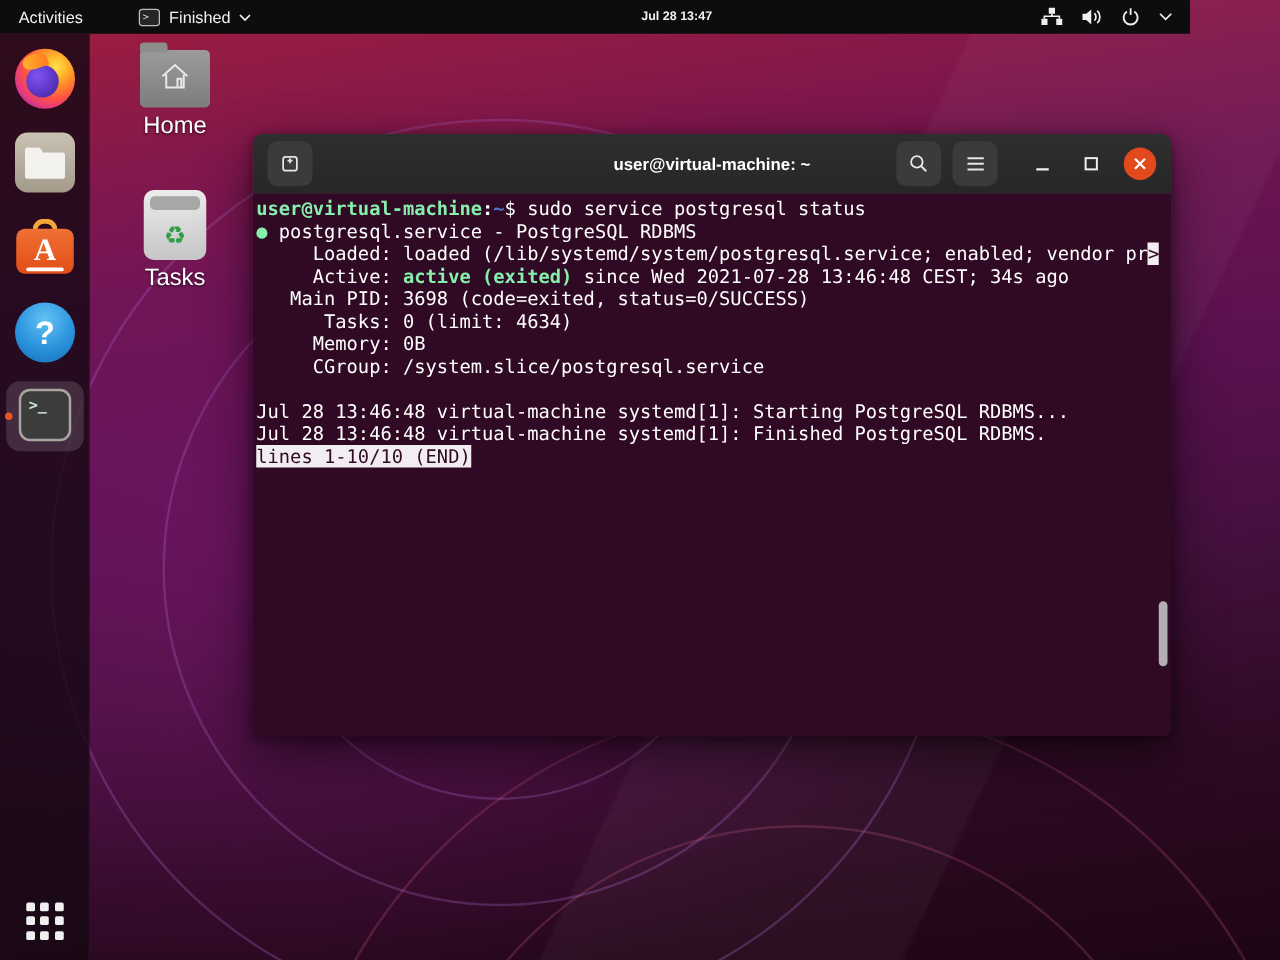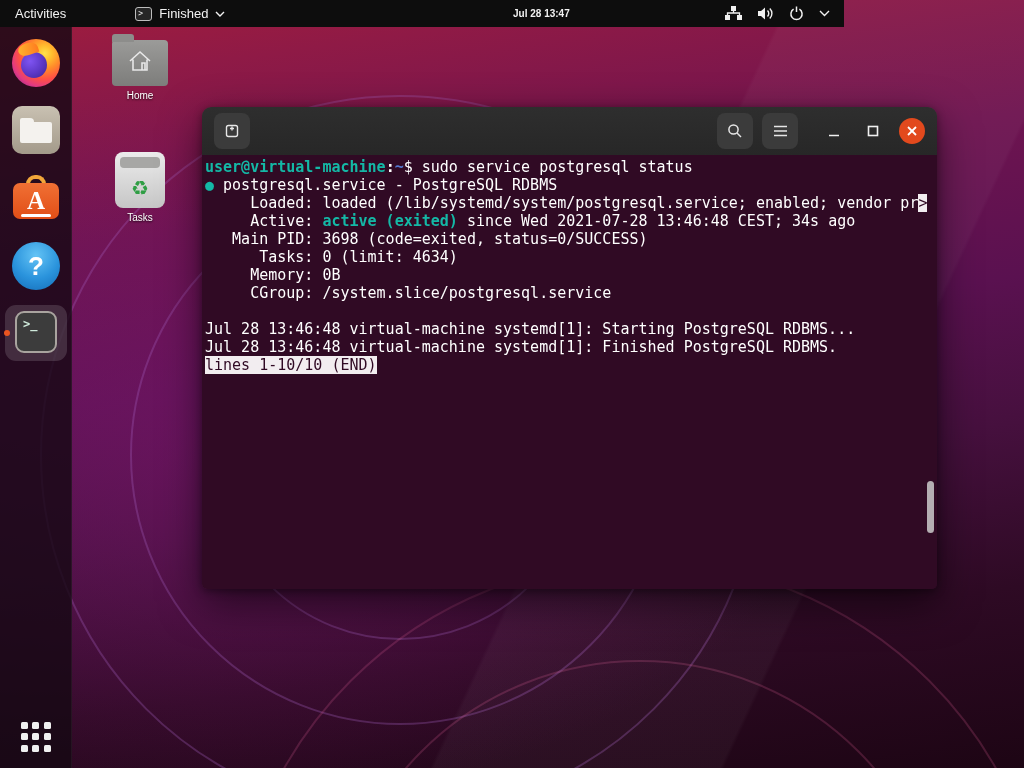--- a/index.html
+++ b/index.html
@@ -9,22 +9,22 @@
       radial-gradient(95% 75% at 22% 58%, rgba(125,24,112,0.50) 0%, rgba(125,24,112,0) 62%),
       linear-gradient(172deg, #a31d3c 0%, #8f1a46 10%, #6e1450 28%, #5a1150 46%, #46103e 62%, #2e0a24 80%, #1d0514 100%);
   }
   
   .ring { position:absolute; border-radius:50%; pointer-events:none; }
   .ringA { border:2px solid rgba(165,100,195,0.30); }
   .ringB { border:2px solid rgba(225,95,150,0.22); }
   .facet { position:absolute; inset:0; background:linear-gradient(115deg, transparent 57%, rgba(255,255,255,0.035) 57.3%, rgba(255,255,255,0.035) 78%, transparent 78.3%); pointer-events:none; }
 
   
-  .topbar { position:absolute; top:0; left:0; width:844px; height:27px; background:#0d0d0d;
-    display:flex; align-items:flex-start; color:#f2f2f2; font-size:13px; z-index:50;gap:24px; }
+  .topbar { position:absolute; top:0; left:0; width:952px; height:27px; background:#0d0d0d;
+    display:flex; align-items:flex-start; color:#f2f2f2; font-size:13px; z-index:50; }
   .activities { padding:0 15px; height:100%; display:flex; align-items:center; cursor:pointer; }
   .appmenu { display:flex; align-items:center; gap:7px; margin-left:22px; height:100%; padding:0 8px; cursor:pointer; }
   .appmenu-glyph { width:17px; height:14px; background:#262626; border:1px solid #bdbdbd; border-radius:3px;
     color:#e8e8e8; font-size:8px; line-height:11px; text-align:left; padding-left:2px; font-family:"DejaVu Sans Mono", monospace; }
   .clock { position:absolute; left:513px; top:0; height:27px; display:flex; align-items:center; font-weight:bold; font-size:10px; }
   .tray { margin-left:auto; display:flex; align-items:center; gap:15px; padding-right:14px; height:100%; }
   .tray svg { display:block; }
 
   
   .dock { position:absolute; top:27px; left:0; width:72px; height:741px; background:rgba(22,8,20,0.82);
@@ -50,21 +50,21 @@
   .term-tile { position:absolute; left:5px; width:62px; height:56px; border-radius:11px; background:rgba(255,255,255,0.14); }
   .term-dot { position:absolute; left:4px; top:24px; width:6px; height:6px; border-radius:50%; background:#e95420; }
   .term-icon { position:absolute; left:10px; top:6px; width:42px; height:42px; background:#3c3c3c; border:2px solid #a9a49f;
     border-radius:9px; color:#cfeadb; font-family:"DejaVu Sans Mono", monospace; font-size:12px; font-weight:bold; padding:4px 0 0 6px; }
   .showapps { position:absolute; left:21px; bottom:16px; width:30px; height:30px; display:grid;
     grid-template-columns:repeat(3,1fr); gap:4px; cursor:pointer; }
   .showapps span { width:7px; height:7px; background:#f0f0f0; border-radius:1.5px; }
 
   
   .desk-icon { position:absolute; width:88px; text-align:center; cursor:pointer; }
-  .desk-label { color:#fff; font-size:10px; margin-top:4px; text-shadow:0 1px 2px rgba(0,0,0,0.8); }
+  .desk-label { color:#fff; font-size:19px; margin-top:4px; text-shadow:0 1px 2px rgba(0,0,0,0.8); }
   .homefolder { position:relative; width:56px; height:46px; margin:8px auto 0; background:linear-gradient(#9b9b99,#7d7d7b); border-radius:4px; }
   .homefolder .tab { position:absolute; left:0; top:-6px; width:22px; height:8px; background:#8d8d8b; border-radius:3px 3px 0 0; }
   .homefolder .accent { position:absolute; left:-2px; top:-9px; width:16px; height:8px; background:#7c3f82; border-radius:3px 0 0 0; z-index:-1; }
   .homefolder svg { margin-top:9px; }
   .trashcan { position:relative; width:50px; height:56px; margin:2px auto 0; background:linear-gradient(#ececec,#c6c6c6); border-radius:8px; }
   .trashcan .lid { position:absolute; left:5px; top:5px; width:40px; height:11px; background:#a7a7a5; border-radius:4px; }
   .recycle { position:absolute; left:0; right:0; top:24px; color:#2f9e44; font-size:20px; font-family:"DejaVu Sans", sans-serif; }
 
   
   .window { position:absolute; left:202px; top:107px; width:735px; height:482px; border-radius:9px 9px 5px 5px;
@@ -73,21 +73,21 @@
   .tb-btn { width:36px; height:36px; border-radius:8px; background:#3b3b3b; display:flex; align-items:center; justify-content:center; cursor:pointer; }
   .win-title { position:absolute; left:0; right:0; text-align:center; color:#ffffff; font-weight:bold; font-size:13.5px; pointer-events:none; }
   .tb-right { margin-left:auto; display:flex; align-items:center; gap:9px; z-index:2; }
   .winctl { width:26px; height:26px; display:flex; align-items:center; justify-content:center; cursor:pointer; }
   .close-btn { width:26px; height:26px; border-radius:50%; background:#e2491d; display:flex; align-items:center; justify-content:center; cursor:pointer; }
   .newtab { z-index:2; }
   .term-body { position:relative; height:434px; background:#300a24; padding:3px 0 0 3px;
     font-family:"DejaVu Sans Mono", monospace; font-size:15px; line-height:18px; white-space:pre; color:#fff; }
   .tline { height:18px; }
   .fg { color:#ffffff; }
-  .green { color:#14b8a6; }
+  .green { color:#86efac; }
   .blue { color:#5277cf; }
   .b { font-weight:bold; }
   .inv { background:#f2edf0; color:#300a24; }
   .scroll-thumb { position:absolute; right:3px; top:374px; width:7px; height:52px; background:#b4aeb2; border-radius:4px; cursor:pointer; }
 </style>
 </head>
 <body>
 
 <div class="desktop">
 
@@ -196,20 +196,21 @@
 
   <div class="window">
     <div class="titlebar">
       <div class="tb-btn newtab">
         <svg width="18" height="18" viewBox="0 0 18 18">
           <rect x="3.5" y="3.5" width="11" height="11" rx="2" fill="none" stroke="#e6e6e6" stroke-width="1.4"></rect>
           <line x1="7" y1="6.5" x2="11" y2="6.5" stroke="#e6e6e6" stroke-width="1.4"></line>
           <line x1="9" y1="4.5" x2="9" y2="8.5" stroke="#e6e6e6" stroke-width="1.4"></line>
         </svg>
       </div>
+      <div class="win-title">user@virtual-machine: ~</div>
       <div class="tb-right">
         <div class="tb-btn">
           <svg width="16" height="16" viewBox="0 0 16 16">
             <circle cx="6.5" cy="6.5" r="4.6" fill="none" stroke="#e6e6e6" stroke-width="1.5"></circle>
             <line x1="10" y1="10" x2="14" y2="14" stroke="#e6e6e6" stroke-width="1.5"></line>
           </svg>
         </div>
         <div class="tb-btn">
           <svg width="15" height="12" viewBox="0 0 15 12">
             <line x1="1" y1="1.5" x2="14" y2="1.5" stroke="#e6e6e6" stroke-width="1.6"></line>

